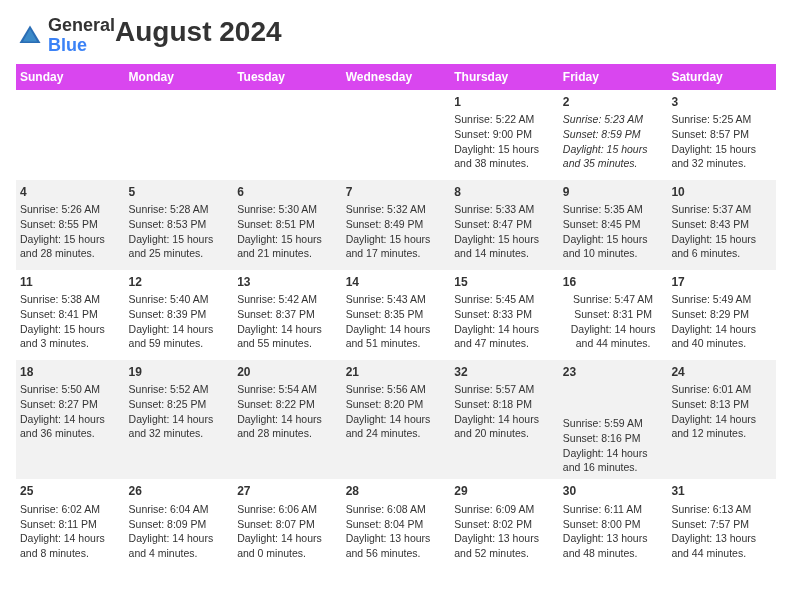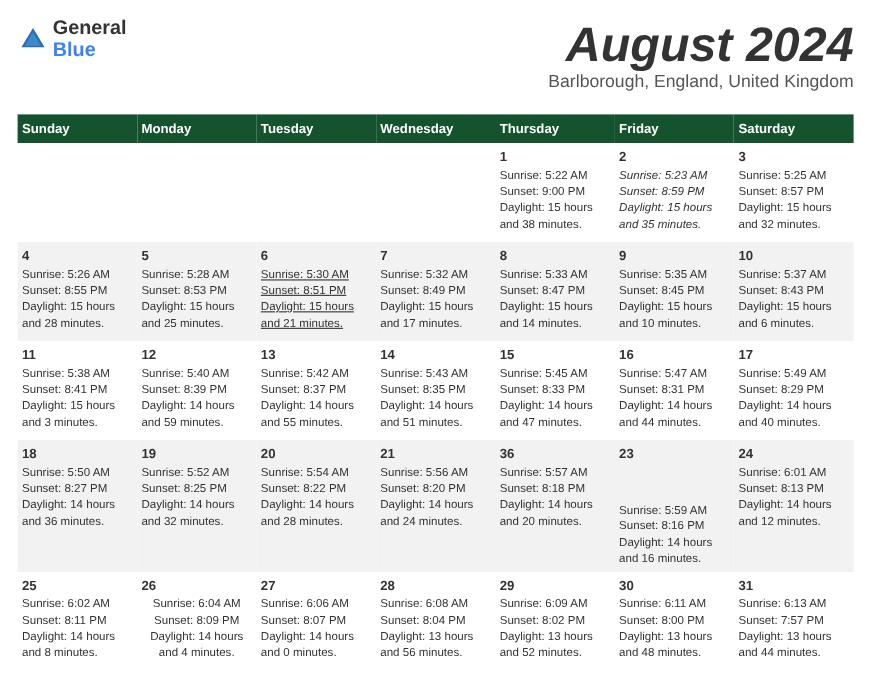--- a/index.html
+++ b/index.html
@@ -5,23 +5,22 @@
     * { box-sizing: border-box; margin: 0; padding: 0; }
     body {
       font-family: Arial, sans-serif;
       background: #fff;
       width: 792px;
       min-height: 612px;
       padding: 16px;
     }
     .header-area {
       display: flex;
-      justify-content: space-between;
       align-items: flex-start;
-      margin-bottom: 20px;
+      margin-bottom: 8px;
     }
     .logo {
       display: flex;
       align-items: center;
       gap: 4px;
     }
     .logo-text {
       font-size: 18px;
       font-weight: bold;
       line-height: 1.1;
@@ -29,36 +28,35 @@
     .logo-general { color: #333; }
     .logo-blue { color: #3b82f6; }
     .logo-icon {
       width: 28px;
       height: 28px;
     }
     .title-area {
       text-align: right;
     }
     .main-title {
-      font-size: 44px;
+      font-size: 28px;
       font-weight: bold;
       color: #333;
-      font-style: italic;
     }
     .subtitle {
       font-size: 16px;
       color: #555;
     }
     table {
       width: 100%;
       border-collapse: collapse;
       font-size: 11px;
     }
     thead tr {
-      background-color: #14532d;
+      background-color: #d946ef;
       color: #fff;
     }
     thead th {
       padding: 6px 4px;
       text-align: left;
       font-weight: bold;
       font-size: 12px;
     }
     tbody tr {
       vertical-align: top;
@@ -97,21 +95,20 @@
       <polygon points="20,5 35,30 5,30" fill="#2a6db5"></polygon>
       <polygon points="20,10 30,28 10,28" fill="#4a9fd5" opacity="0.6"></polygon>
     </svg>
     <div class="logo-text">
       <span class="logo-general">General</span><br>
       <span class="logo-blue">Blue</span>
     </div>
   </div>
   <div class="title-area">
     <div class="main-title">August 2024</div>
-    <div class="subtitle">Barlborough, England, United Kingdom</div>
   </div>
 </div>
 
 <table>
   <thead>
     <tr>
     <th>Sunday</th>
         <th>Monday</th>
         <th>Tuesday</th>
         <th>Wednesday</th>
@@ -158,21 +155,21 @@
         </td>
         <td>
           <span class="day-num">5</span>
           <div class="cell-content" style="white-space: pre-line;">Sunrise: 5:28 AM
 Sunset: 8:53 PM
 Daylight: 15 hours
 and 25 minutes.</div>
         </td>
         <td>
           <span class="day-num">6</span>
-          <div class="cell-content" style="white-space: pre-line; text-decoration: underline;">Sunrise: 5:30 AM
+          <div class="cell-content" style="white-space: pre-line;">Sunrise: 5:30 AM
 Sunset: 8:51 PM
 Daylight: 15 hours
 and 21 minutes.</div>
         </td>
         <td>
           <span class="day-num">7</span>
           <div class="cell-content" style="white-space: pre-line;">Sunrise: 5:32 AM
 Sunset: 8:49 PM
 Daylight: 15 hours
 and 17 minutes.</div>
@@ -230,21 +227,21 @@
         </td>
         <td>
           <span class="day-num">15</span>
           <div class="cell-content" style="white-space: pre-line;">Sunrise: 5:45 AM
 Sunset: 8:33 PM
 Daylight: 14 hours
 and 47 minutes.</div>
         </td>
         <td>
           <span class="day-num">16</span>
-          <div class="cell-content" style="white-space: pre-line;">Sunrise: 5:47 AM
+          <div class="cell-content" style="white-space: pre-line; text-align: center;">Sunrise: 5:47 AM
 Sunset: 8:31 PM
 Daylight: 14 hours
 and 44 minutes.</div>
         </td>
         <td>
           <span class="day-num">17</span>
           <div class="cell-content" style="white-space: pre-line;">Sunrise: 5:49 AM
 Sunset: 8:29 PM
 Daylight: 14 hours
 and 40 minutes.</div>
@@ -273,21 +270,21 @@
 and 28 minutes.</div>
         </td>
         <td>
           <span class="day-num">21</span>
           <div class="cell-content" style="white-space: pre-line;">Sunrise: 5:56 AM
 Sunset: 8:20 PM
 Daylight: 14 hours
 and 24 minutes.</div>
         </td>
         <td>
-          <span class="day-num">36</span>
+          <span class="day-num">32</span>
           <div class="cell-content" style="white-space: pre-line;">Sunrise: 5:57 AM
 Sunset: 8:18 PM
 Daylight: 14 hours
 and 20 minutes.</div>
         </td>
         <td>
           <span class="day-num">23</span>
           <div class="cell-content" style="white-space: pre-line; margin-top: 36px;">Sunrise: 5:59 AM
 Sunset: 8:16 PM
 Daylight: 14 hours
@@ -304,21 +301,21 @@
       <tr>
         <td>
           <span class="day-num">25</span>
           <div class="cell-content" style="white-space: pre-line;">Sunrise: 6:02 AM
 Sunset: 8:11 PM
 Daylight: 14 hours
 and 8 minutes.</div>
         </td>
         <td>
           <span class="day-num">26</span>
-          <div class="cell-content" style="white-space: pre-line; text-align: center;">Sunrise: 6:04 AM
+          <div class="cell-content" style="white-space: pre-line;">Sunrise: 6:04 AM
 Sunset: 8:09 PM
 Daylight: 14 hours
 and 4 minutes.</div>
         </td>
         <td>
           <span class="day-num">27</span>
           <div class="cell-content" style="white-space: pre-line;">Sunrise: 6:06 AM
 Sunset: 8:07 PM
 Daylight: 14 hours
 and 0 minutes.</div>

